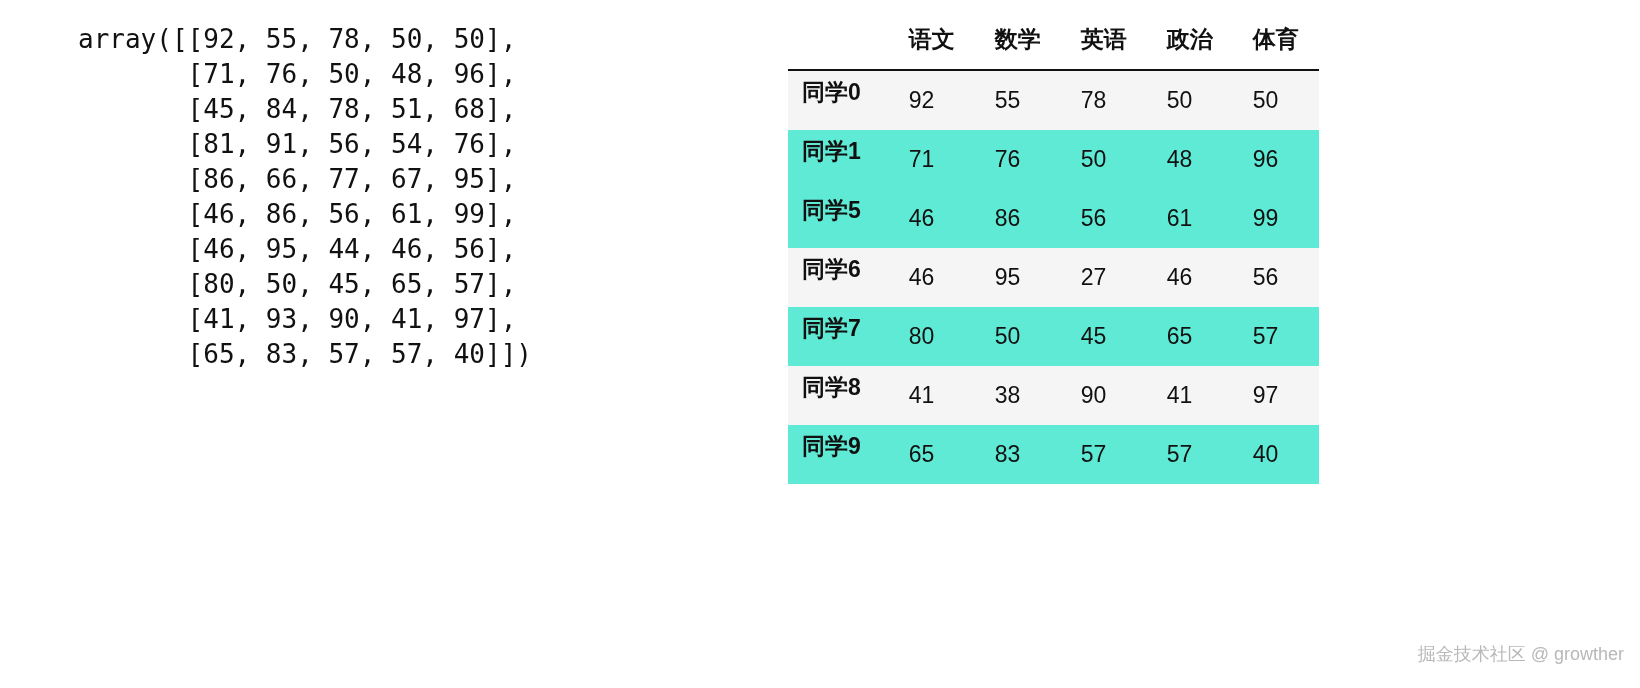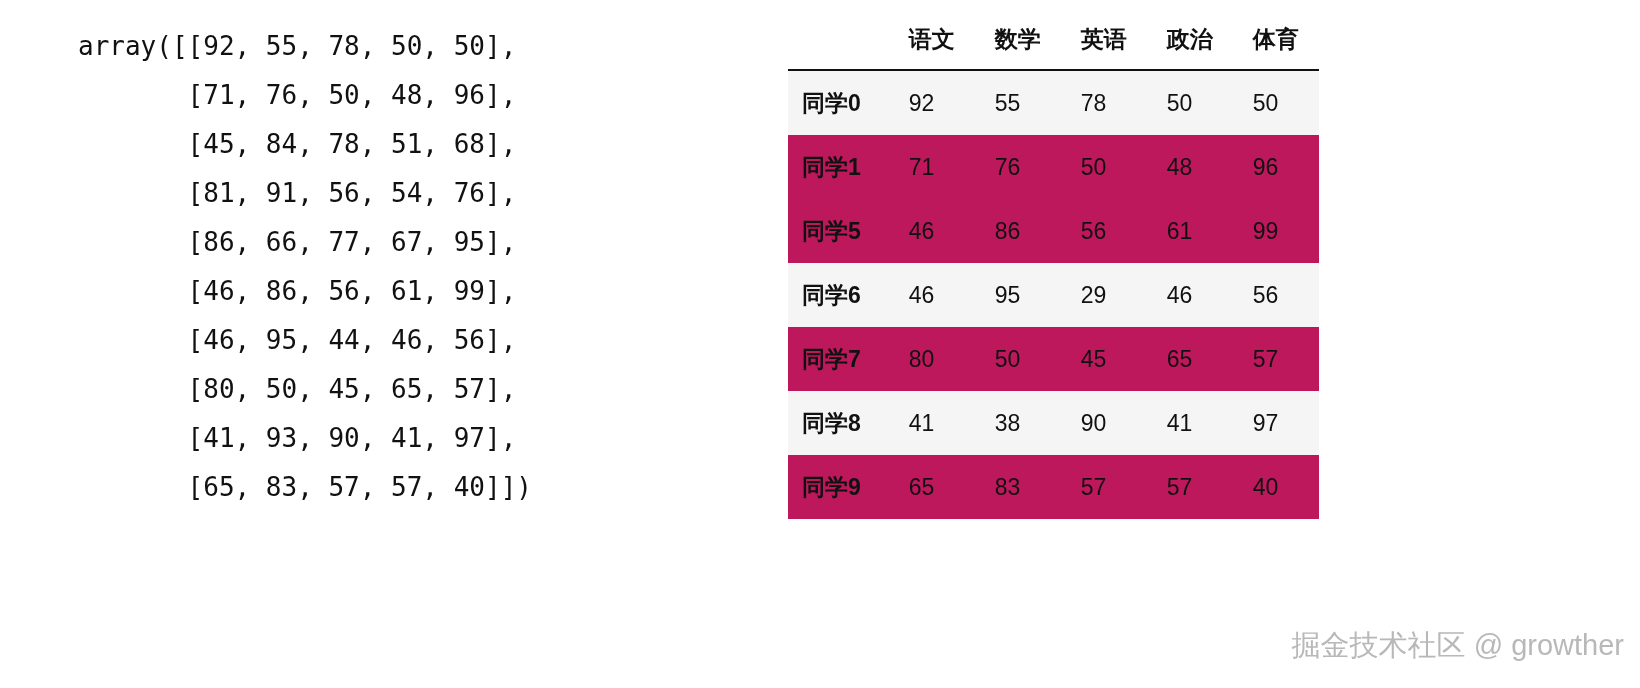--- a/index.html
+++ b/index.html
@@ -25,21 +25,21 @@
   
   #array-pane {
     width: 760px;
     padding-top: 22px;
     padding-left: 78px;
     box-sizing: border-box;
   }
   #array-output {
     font-family: "DejaVu Sans Mono", "Liberation Mono", monospace;
     font-size: 26px;
-    line-height: 49px;
+    line-height: 35px;
     white-space: pre;
     color: #111111;
     margin: 0;
   }
 
   
   #table-pane {
     padding-top: 16px;
     padding-left: 28px;
   }
@@ -54,41 +54,41 @@
     padding: 8px 20px 14px 20px;
     border-bottom: 2px solid #111111;
     white-space: nowrap;
   }
   table.df thead th.corner {
     border-bottom: 2px solid #111111;
   }
   table.df tbody th {
     font-weight: bold;
     text-align: left;
-    padding: 17px 28px 16px 14px;
+    padding: 0 28px 16px 14px;
     white-space: nowrap;
   }
   table.df tbody td {
     text-align: left;
     padding: 16px 20px;
     white-space: nowrap;
   }
   table.df tbody tr.odd {
     background: #f5f5f5;
   }
   table.df tbody tr.even {
-    background: #be185d;
+    background: #5eead4;
   }
 
   
   #watermark {
     position: absolute;
     right: 16px;
     bottom: 22px;
-    font-size: 29px;
+    font-size: 18px;
     color: #b8b8b8;
     white-space: nowrap;
   }
 </style>
 </head>
 <body>
 
 <div id="layout">
 
   <div id="array-pane">
@@ -138,21 +138,21 @@
           <td>46</td>
           <td>86</td>
           <td>56</td>
           <td>61</td>
           <td>99</td>
         </tr>
         <tr class="odd">
           <th>同学6</th>
           <td>46</td>
           <td>95</td>
-          <td>29</td>
+          <td>27</td>
           <td>46</td>
           <td>56</td>
         </tr>
         <tr class="even">
           <th>同学7</th>
           <td>80</td>
           <td>50</td>
           <td>45</td>
           <td>65</td>
           <td>57</td>

